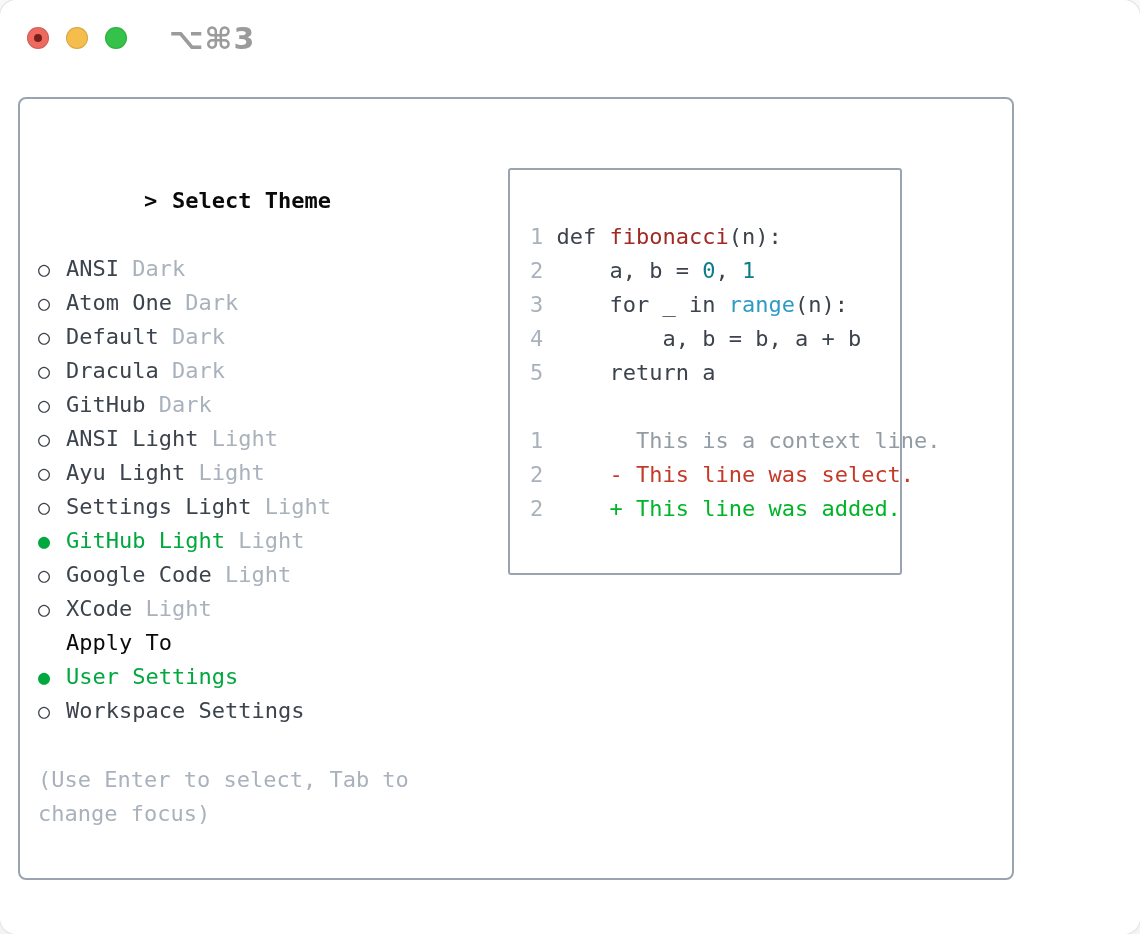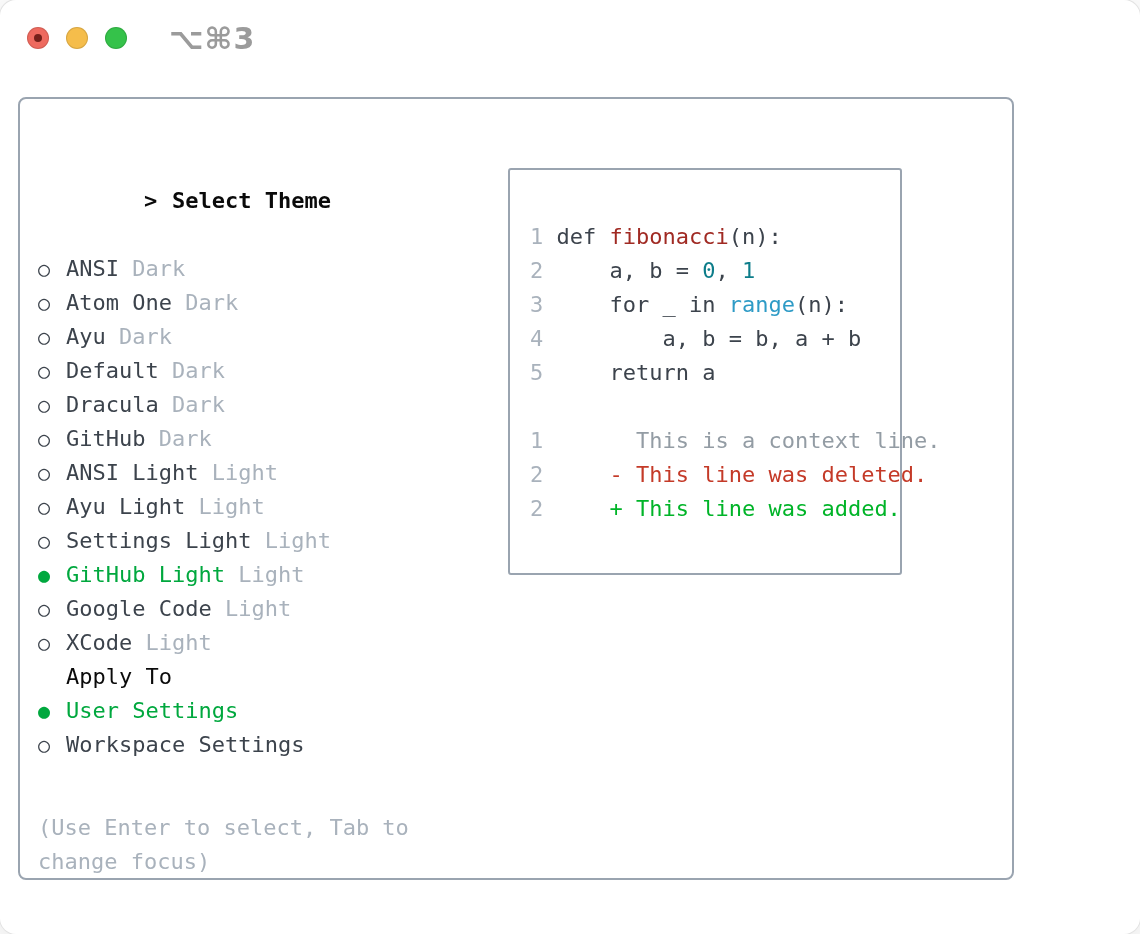--- a/index.html
+++ b/index.html
@@ -55,21 +55,21 @@
   .prompt{display:inline-block;width:28px;font-weight:700;color:var(--title-black,#0a0a0a);}
   .theme-row .tname{color:var(--code-default,#3c434c);}
   .theme-row.selected .tname{color:var(--accent-green,#00a83e);}
   .theme-row.selected .marker{color:var(--accent-green,#00a83e);}
   .theme-row .marker{color:var(--code-default,#3c434c);font-size:20px;}
   .variant{color:var(--muted-gray,#a9b2bc);margin-top:36px;}
   .apply-title{margin-left:28px;color:var(--title-black,#0a0a0a);}
   .apply-row .marker{color:var(--code-default,#3c434c);font-size:20px;}
   .apply-row.selected .marker,.apply-row.selected .tname{color:var(--accent-green,#00a83e);}
   .hint{
-    margin-top:49px;width:420px;
+    margin-top:35px;width:420px;
     line-height:34px;font-size:22px;white-space:normal;
     color:var(--muted-gray,#a9b2bc);
   }
   .preview-box{
     margin-top:18px;margin-left:8px;
     width:394px;height:407px;box-sizing:border-box;
     border:2px solid var(--border-gray,#9aa4b0);
     border-radius:3px;
     padding:50px 0 0 20px;
     background:#ffffff;
@@ -98,21 +98,20 @@
   </div>
 
   <div class="panel">
     <div class="left-col">
       <div class="row title-row">
         <span class="prompt">&gt;</span><span>Select Theme</span>
       </div>
       <div>
           <div class="row theme-row"><span class="marker">○</span><span class="tname">ANSI</span><span class="variant"> Dark</span></div>
           <div class="row theme-row"><span class="marker">○</span><span class="tname">Atom One</span><span class="variant"> Dark</span></div>
-          <div class="row theme-row"><span class="marker">○</span><span class="tname">Ayu</span><span class="variant"> Dark</span></div>
           <div class="row theme-row"><span class="marker">○</span><span class="tname">Default</span><span class="variant"> Dark</span></div>
           <div class="row theme-row"><span class="marker">○</span><span class="tname">Dracula</span><span class="variant"> Dark</span></div>
           <div class="row theme-row"><span class="marker">○</span><span class="tname">GitHub</span><span class="variant"> Dark</span></div>
           <div class="row theme-row"><span class="marker">○</span><span class="tname">ANSI Light</span><span class="variant"> Light</span></div>
           <div class="row theme-row"><span class="marker">○</span><span class="tname">Ayu Light</span><span class="variant"> Light</span></div>
           <div class="row theme-row"><span class="marker">○</span><span class="tname">Settings Light</span><span class="variant"> Light</span></div>
           <div class="row theme-row selected"><span class="marker">●</span><span class="tname">GitHub Light</span><span class="variant"> Light</span></div>
           <div class="row theme-row"><span class="marker">○</span><span class="tname">Google Code</span><span class="variant"> Light</span></div>
           <div class="row theme-row"><span class="marker">○</span><span class="tname">XCode</span><span class="variant"> Light</span></div>
         </div>
@@ -126,18 +125,18 @@
 
     <div class="right-col">
       <div class="preview-box">
           <div class="row pline"><span class="lnum">1</span><span class="tok-code"> def </span><span class="tok-function">fibonacci</span><span class="tok-code">(n):</span></div>
           <div class="row pline"><span class="lnum">2</span><span class="tok-code">     a, b = </span><span class="tok-number">0</span><span class="tok-code">, </span><span class="tok-number">1</span></div>
           <div class="row pline"><span class="lnum">3</span><span class="tok-code">     for _ in </span><span class="tok-builtin">range</span><span class="tok-code">(n):</span></div>
           <div class="row pline"><span class="lnum">4</span><span class="tok-code">         a, b = b, a + b</span></div>
           <div class="row pline"><span class="lnum">5</span><span class="tok-code">     return a</span></div>
           <div class="row pline"><span class="lnum"></span></div>
           <div class="row pline"><span class="lnum">1</span><span class="tok-context">       This is a context line.</span></div>
-          <div class="row pline"><span class="lnum">2</span><span class="tok-deleted">     - This line was deleted.</span></div>
+          <div class="row pline"><span class="lnum">2</span><span class="tok-deleted">     - This line was select.</span></div>
           <div class="row pline"><span class="lnum">2</span><span class="tok-added">     + This line was added.</span></div>
         </div>
     </div>
   </div>
 </div>
 
 </body></html>

